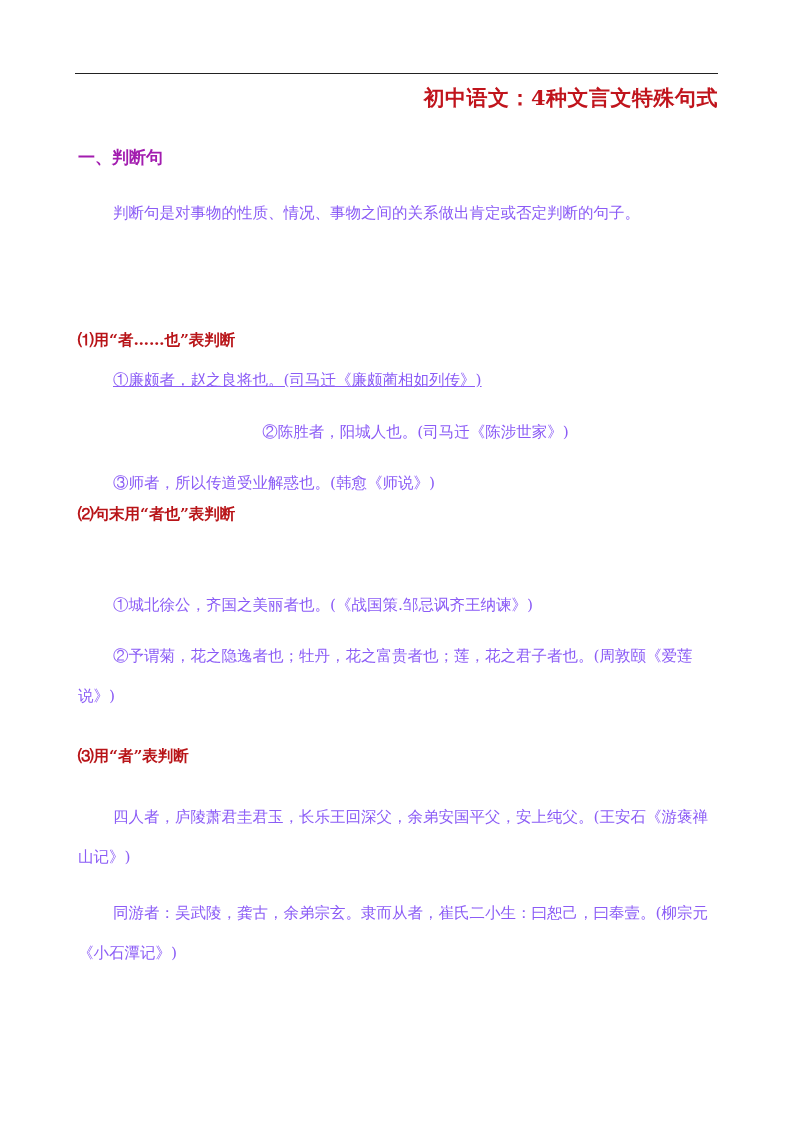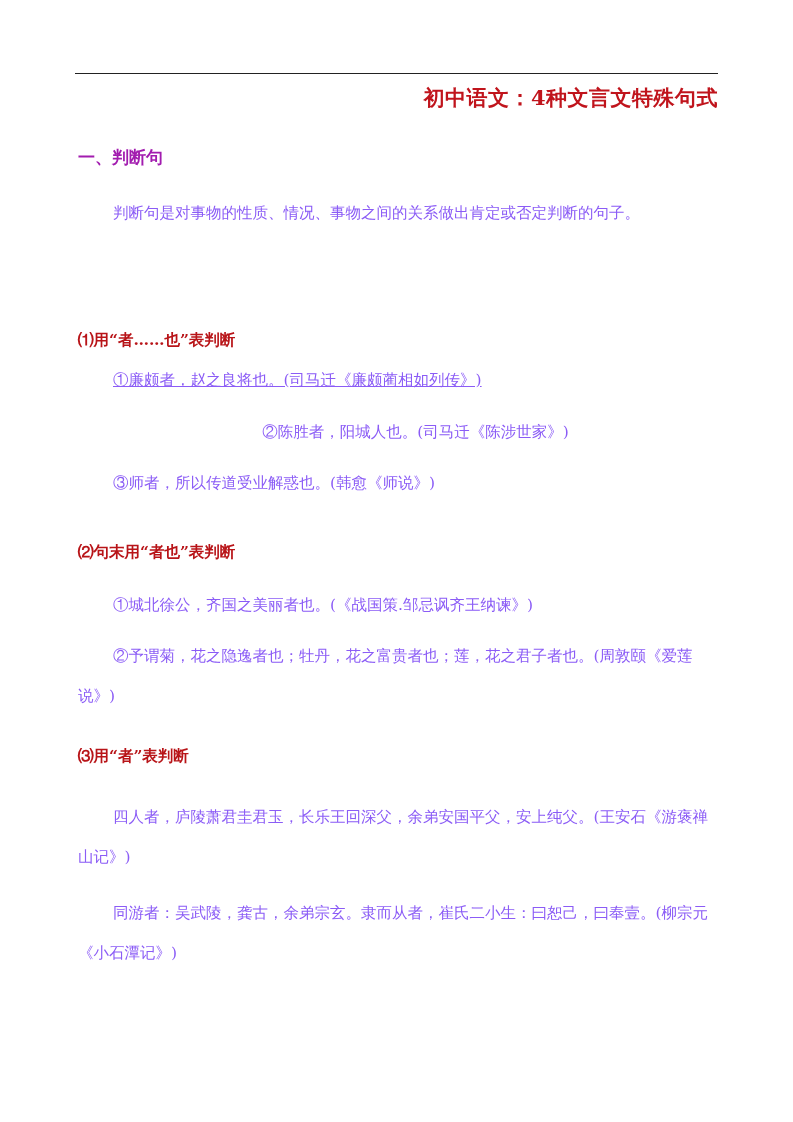--- a/index.html
+++ b/index.html
@@ -23,20 +23,20 @@
 
   <div class="h1" style="top:146px;">一、判断句</div>
 
   <div class="p indent" style="top:193px;">判断句是对事物的性质、情况、事物之间的关系做出肯定或否定判断的句子。</div>
 
   <div class="h2" style="top:294px;margin-top:36px;">⑴用“者……也”表判断</div>
   <div class="p indent" style="top:360px;text-decoration:underline;">①廉颇者，赵之良将也。(司马迁《廉颇蔺相如列传》)</div>
   <div class="p indent" style="top:412px;text-align:center;">②陈胜者，阳城人也。(司马迁《陈涉世家》)</div>
   <div class="p indent" style="top:463px;">③师者，所以传道受业解惑也。(韩愈《师说》)</div>
 
-  <div class="h2" style="top:542px;">⑵句末用“者也”表判断</div>
+  <div class="h2" style="top:504px;">⑵句末用“者也”表判断</div>
   <div class="p indent" style="top:585px;">①城北徐公，齐国之美丽者也。(《战国策.邹忌讽齐王纳谏》)</div>
   <div class="p indent" style="top:636px;">②予谓菊，花之隐逸者也；牡丹，花之富贵者也；莲，花之君子者也。(周敦颐《爱莲说》)</div>
 
   <div class="h2" style="top:746px;">⑶用“者”表判断</div>
   <div class="p indent" style="top:893px;">同游者：吴武陵，龚古，余弟宗玄。隶而从者，崔氏二小生：曰恕己，曰奉壹。(柳宗元《小石潭记》)</div>
   <div class="p indent" style="top:797px;">四人者，庐陵萧君圭君玉，长乐王回深父，余弟安国平父，安上纯父。(王安石《游褒禅山记》)</div>
 </div>
 
 </body></html>

